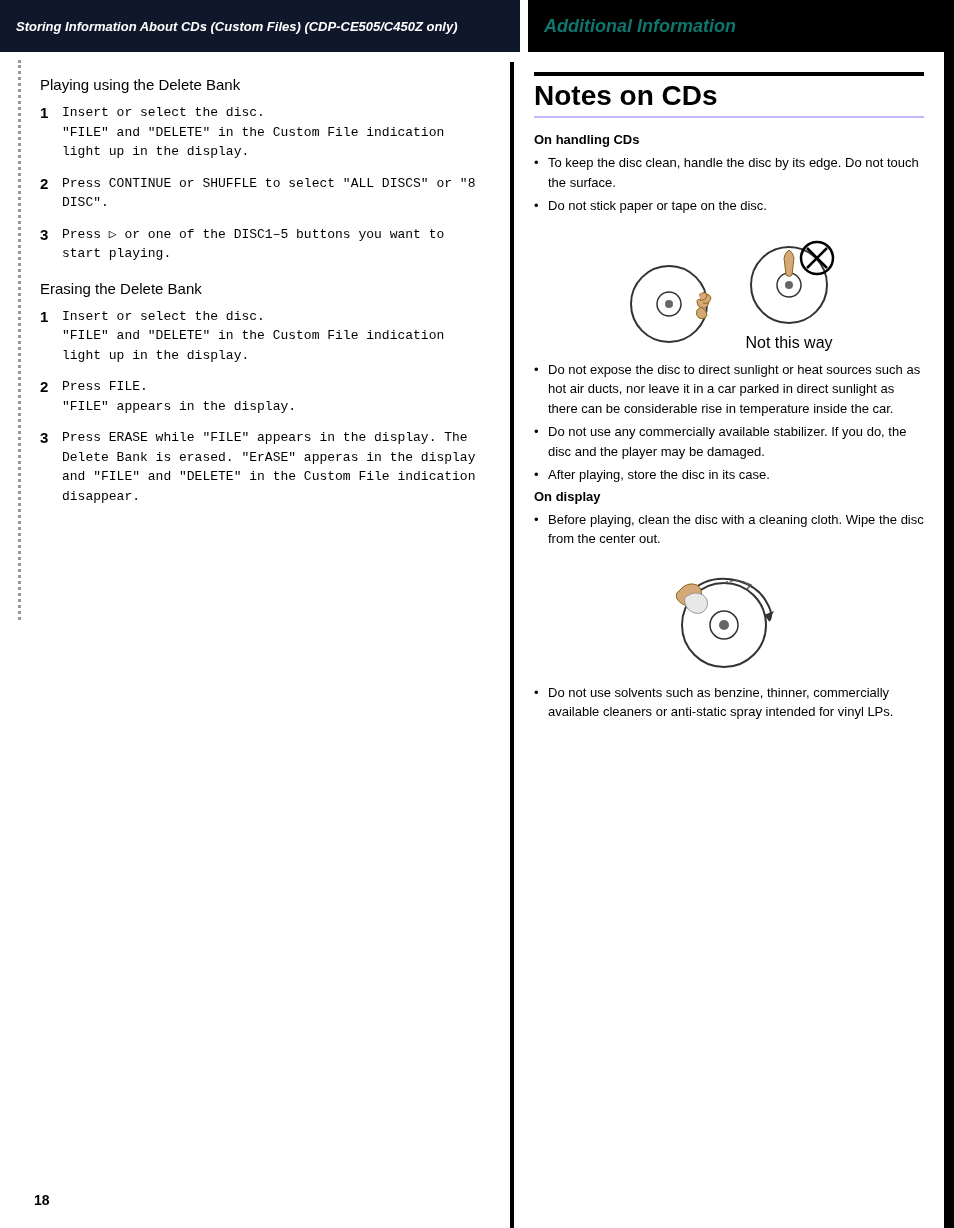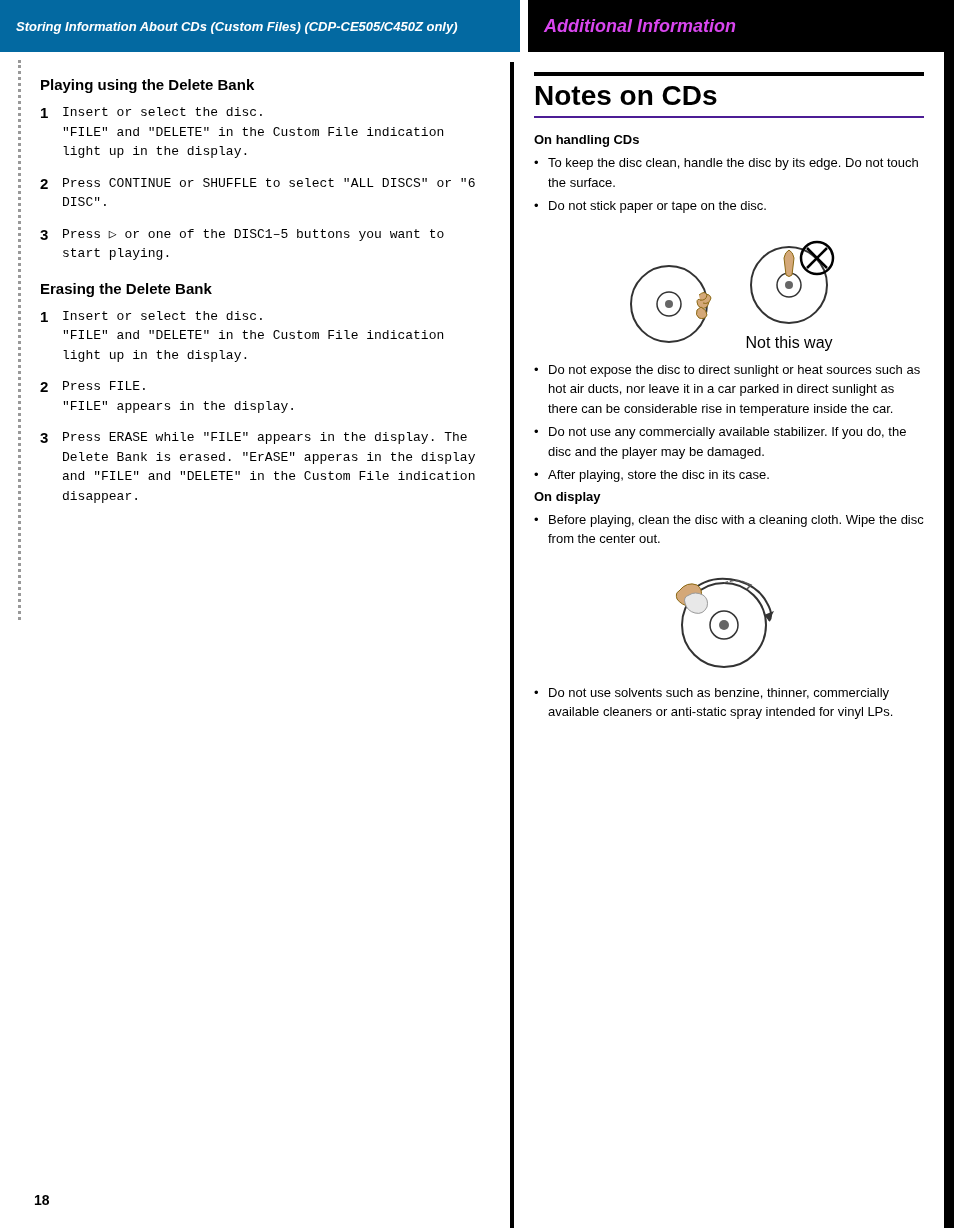--- a/index.html
+++ b/index.html
@@ -18,42 +18,42 @@
       min-height: 1228px;
       position: relative;
     }
     
     .top-header {
       display: flex;
       width: 100%;
       height: 52px;
     }
     .top-header-left {
-      background: #0369a1;
+      background: #0f172a;
       flex: 0 0 520px;
       display: flex;
       align-items: center;
       padding: 0 16px;
     }
     .top-header-left span {
       color: #fff;
       font-size: 13px;
       font-style: italic;
       font-weight: bold;
     }
     .top-header-right {
       background: #000;
       flex: 1;
       display: flex;
       align-items: center;
       padding: 0 16px;
       margin-left: 8px;
     }
     .top-header-right span {
-      color: #d946ef;
+      color: #0f766e;
       font-size: 18px;
       font-style: italic;
       font-weight: bold;
     }
     
     .right-border {
       position: absolute;
       right: 0;
       top: 0;
       width: 10px;
@@ -81,21 +81,21 @@
     }
     .right-column {
       flex: 1;
       padding: 10px 30px 10px 20px;
       border-left: 4px solid #000;
       margin-left: 10px;
     }
     
     .section-heading {
       font-size: 15px;
-      font-weight: bold;
+      font-weight: normal;
       margin-bottom: 10px;
       margin-top: 16px;
     }
     .section-heading:first-child {
       margin-top: 4px;
     }
     
     .numbered-item {
       display: flex;
       margin-bottom: 12px;
@@ -111,21 +111,21 @@
       flex: 1;
       font-size: 13px;
       line-height: 1.5;
       font-family: Liberation Mono, monospace;
     }
     
     .notes-title {
       font-size: 28px;
       font-weight: bold;
       border-top: 4px solid #000;
-      border-bottom: 2px solid #4c1d95;
+      border-bottom: 2px solid #c4b5fd;
       padding: 4px 0;
       margin-bottom: 14px;
     }
     .sub-heading {
       font-size: 13px;
       font-weight: bold;
       margin-bottom: 6px;
     }
     .bullet-list {
       list-style: none;
@@ -204,21 +204,21 @@
         <span class="num">1</span>
         <div class="content">
           Insert or select the disc.<br>
           "FILE" and "DELETE" in the Custom File indication light up in the display.
         </div>
       </div>
 
       <div class="numbered-item">
         <span class="num">2</span>
         <div class="content">
-          Press CONTINUE or SHUFFLE to select "ALL DISCS" or "6 DISC".
+          Press CONTINUE or SHUFFLE to select "ALL DISCS" or "8 DISC".
         </div>
       </div>
 
       <div class="numbered-item">
         <span class="num">3</span>
         <div class="content">
           Press ▷ or one of the DISC1–5 buttons you want to start playing.
         </div>
       </div>
 

